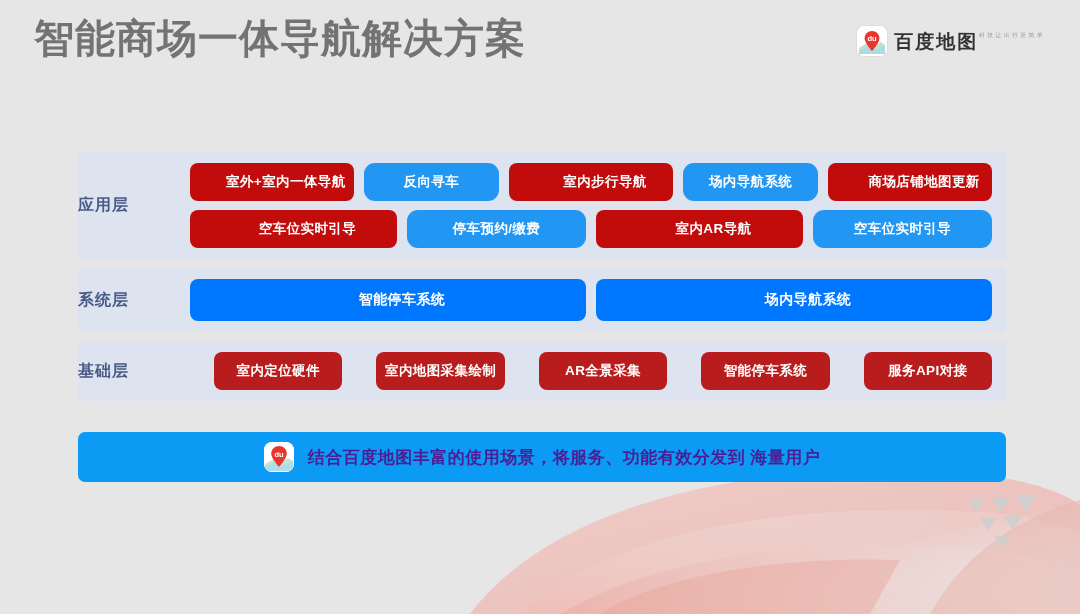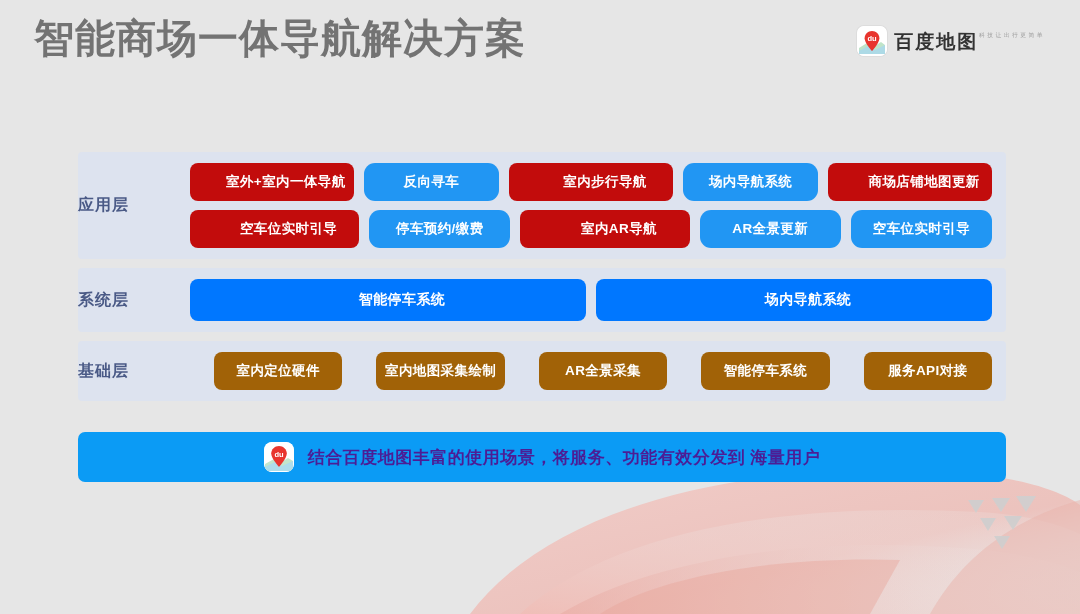--- a/index.html
+++ b/index.html
@@ -125,21 +125,21 @@
     justify-content: center;
     color: #ffffff;
     font-size: 13.5px;
     font-weight: 700;
     letter-spacing: 0.4px;
     white-space: nowrap;
   }
   .card.red   { background: #c20c0c; padding-left: 28px; }
   .card.blue  { background: #2196f3; border-radius: 11px; }
   .card.blue2 { background: #0077ff; }
-  .card.blue3 { background: #a16207; margin-left: 24px; }
+  .card.blue3 { background: #b91c1c; margin-left: 24px; }
   .card.tall  { height: 42px; font-size: 14px; padding-left: 28px; }
 
   
   .banner {
     position: absolute;
     left: 78px;
     top: 432px;
     width: 928px;
     height: 50px;
     background: #0b9bf5;
@@ -237,21 +237,20 @@
         <div class="card red">室外+室内一体导航</div>
         <div class="card blue">反向寻车</div>
         <div class="card red">室内步行导航</div>
         <div class="card blue">场内导航系统</div>
         <div class="card red">商场店铺地图更新</div>
       </div>
       <div class="card-row">
         <div class="card red">空车位实时引导</div>
         <div class="card blue">停车预约/缴费</div>
         <div class="card red">室内AR导航</div>
-        <div class="card blue">AR全景更新</div>
         <div class="card blue">空车位实时引导</div>
       </div>
     </div>
   </div>
 
   <div class="layer">
     <div class="layer-label">系统层</div>
     <div class="layer-cards">
       <div class="card-row">
         <div class="card blue2 tall">智能停车系统</div>

